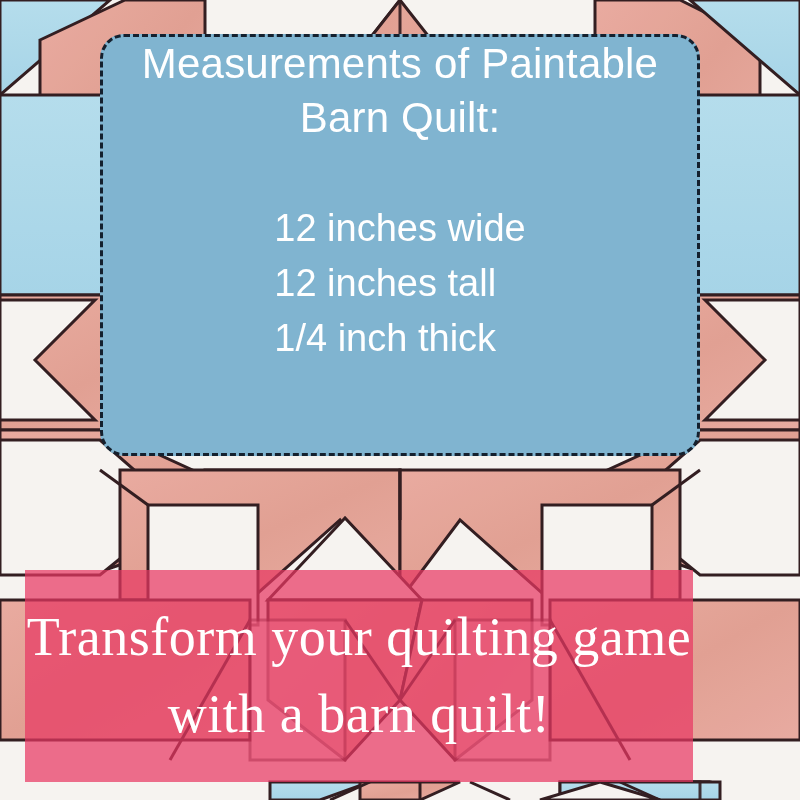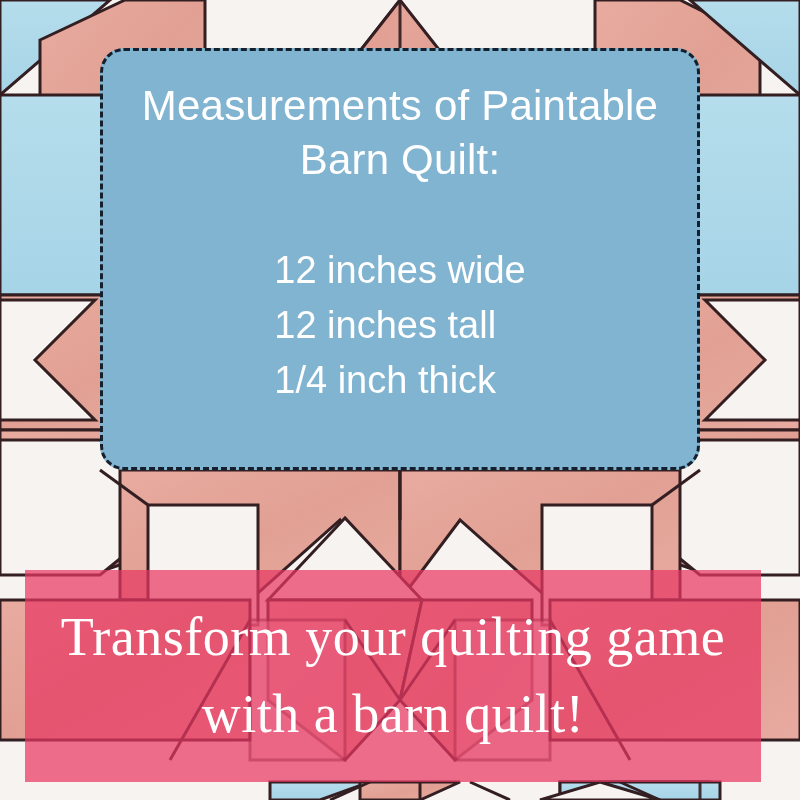--- a/index.html
+++ b/index.html
@@ -20,31 +20,30 @@
   #quilt-bg {
     position: absolute;
     left: 0; top: 0;
     width: 800px;
     height: 800px;
   }
   
   #measurement-card {
     position: absolute;
     left: 100px;
-    top: 48px;
+    top: 34px;
     width: 600px;
     height: 422px;
     box-sizing: border-box;
     background: #80b4d0;
     border: 3px dashed #14202e;
     border-radius: 24px;
     display: flex;
     flex-direction: column;
     align-items: center;
-    padding-top: 28px;
   }
   #measurement-title {
     width: 560px;
     text-align: center;
     color: #ffffff;
     font-size: 42px;
     line-height: 1.28;
     font-weight: 400;
     letter-spacing: 0.2px;
     white-space: pre-line;
@@ -57,21 +56,21 @@
     line-height: 1.45;
     font-weight: 400;
   }
   .measurement-line { display: block; }
 
   
   #tagline-banner {
     position: absolute;
     left: 25px;
     top: 570px;
-    width: 736px;
+    width: 668px;
     height: 212px;
     background: rgba(231, 56, 99, 0.72);
     display: flex;
     flex-direction: column;
     justify-content: center;
     align-items: center;
   }
   #tagline-text {
     color: #ffffff;
     font-size: 54px;

